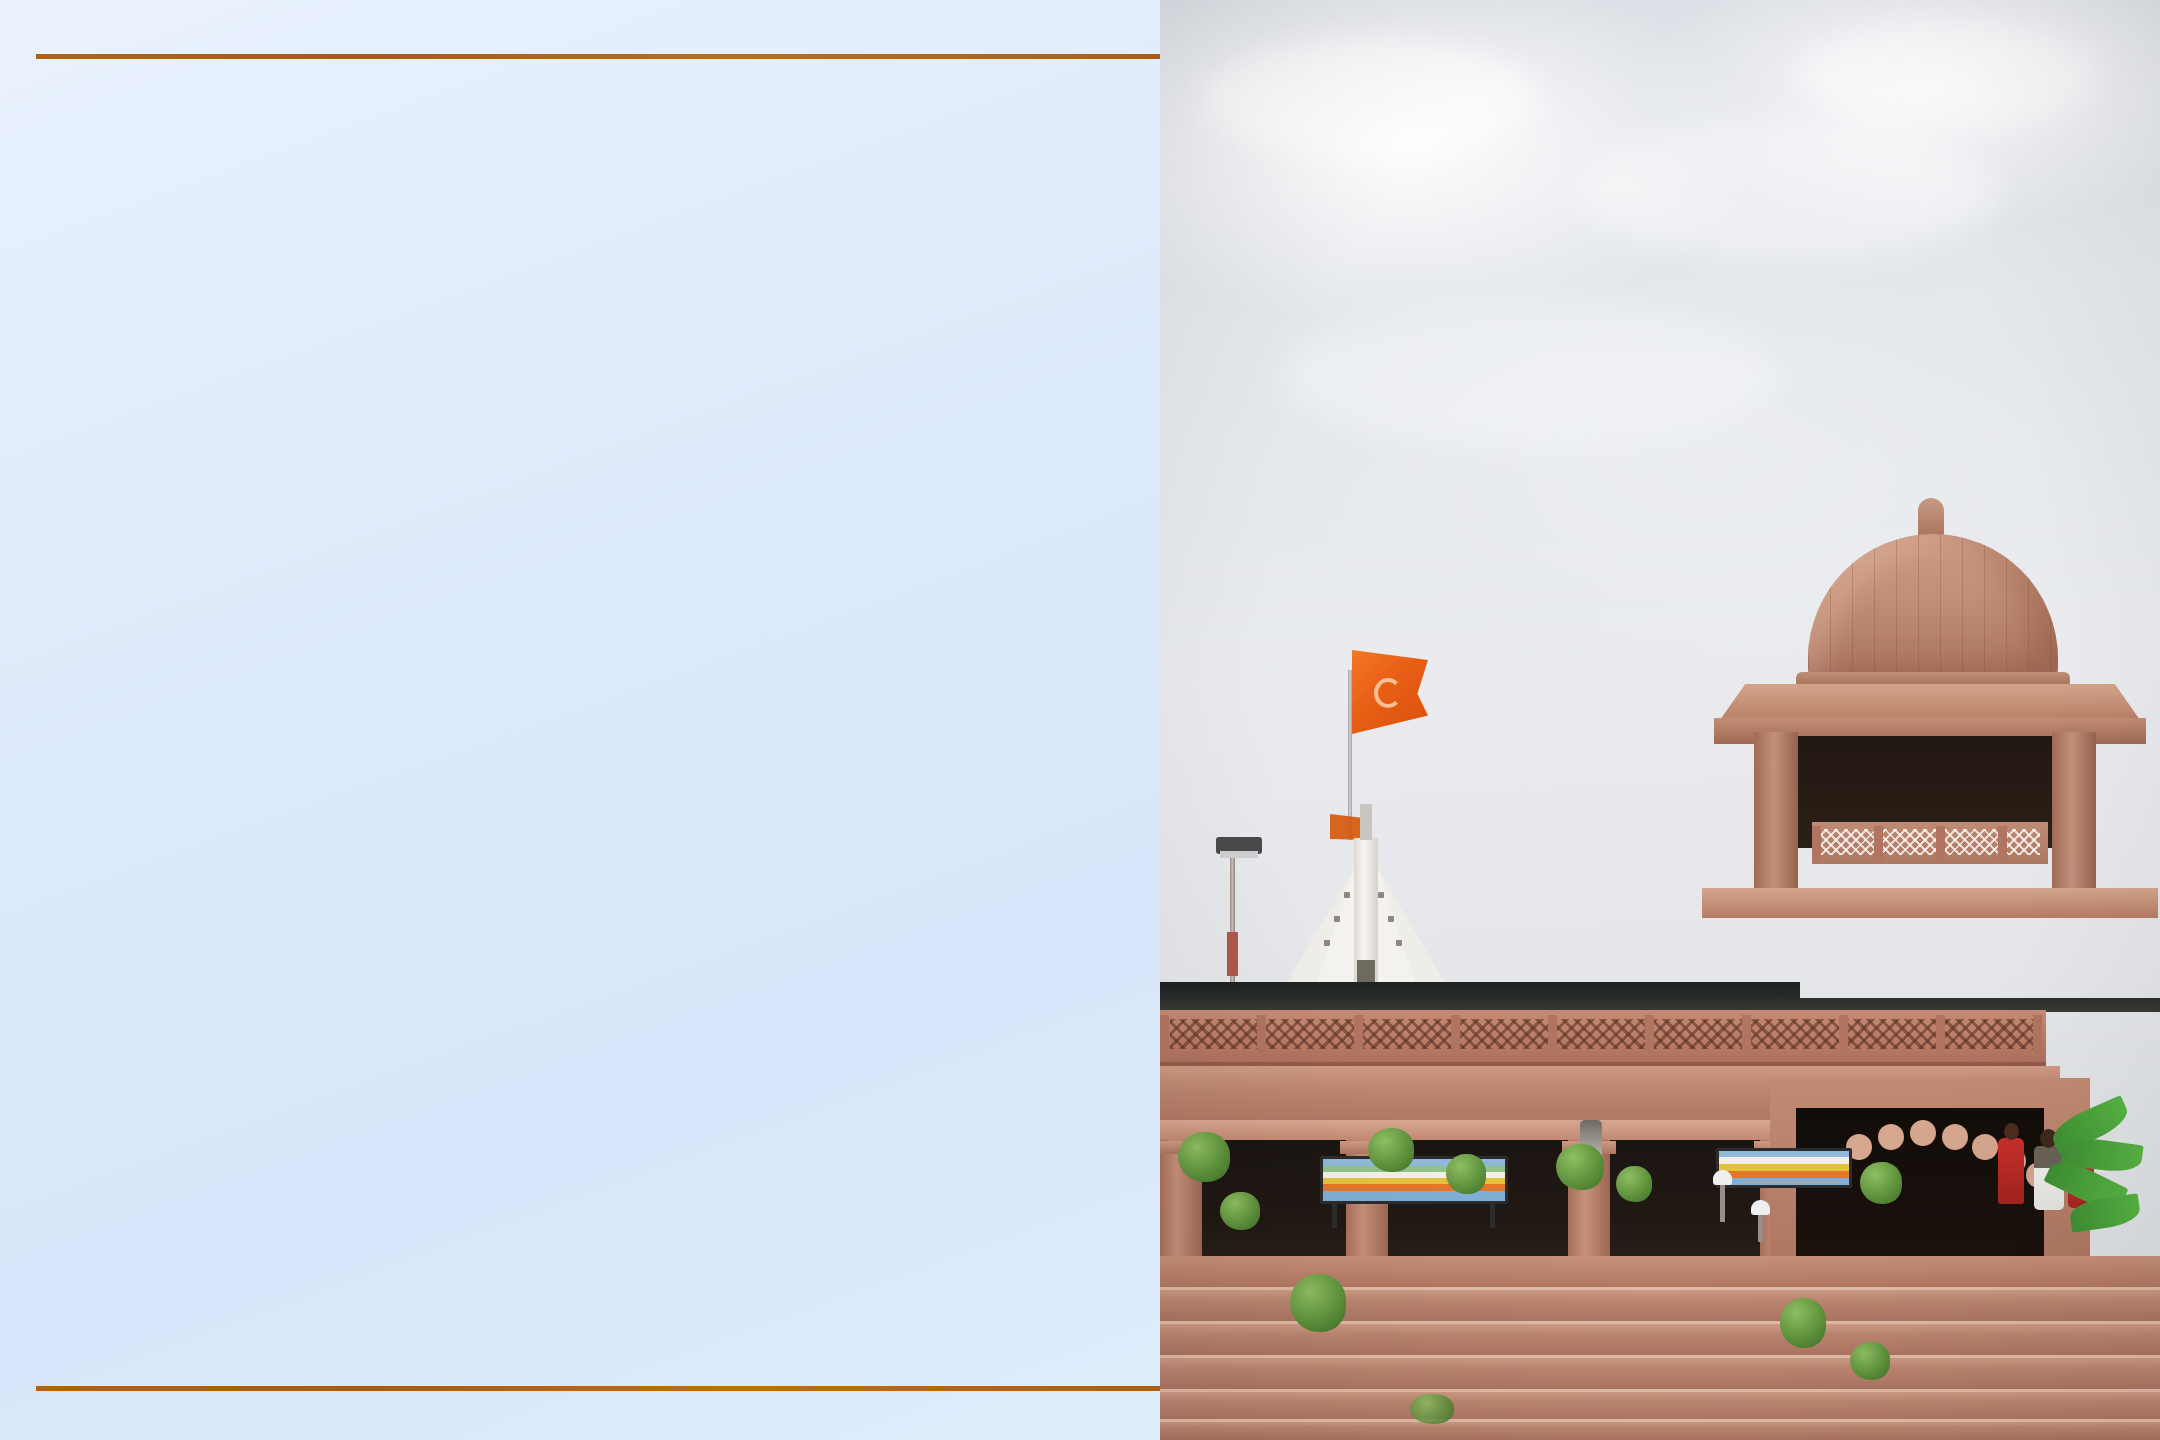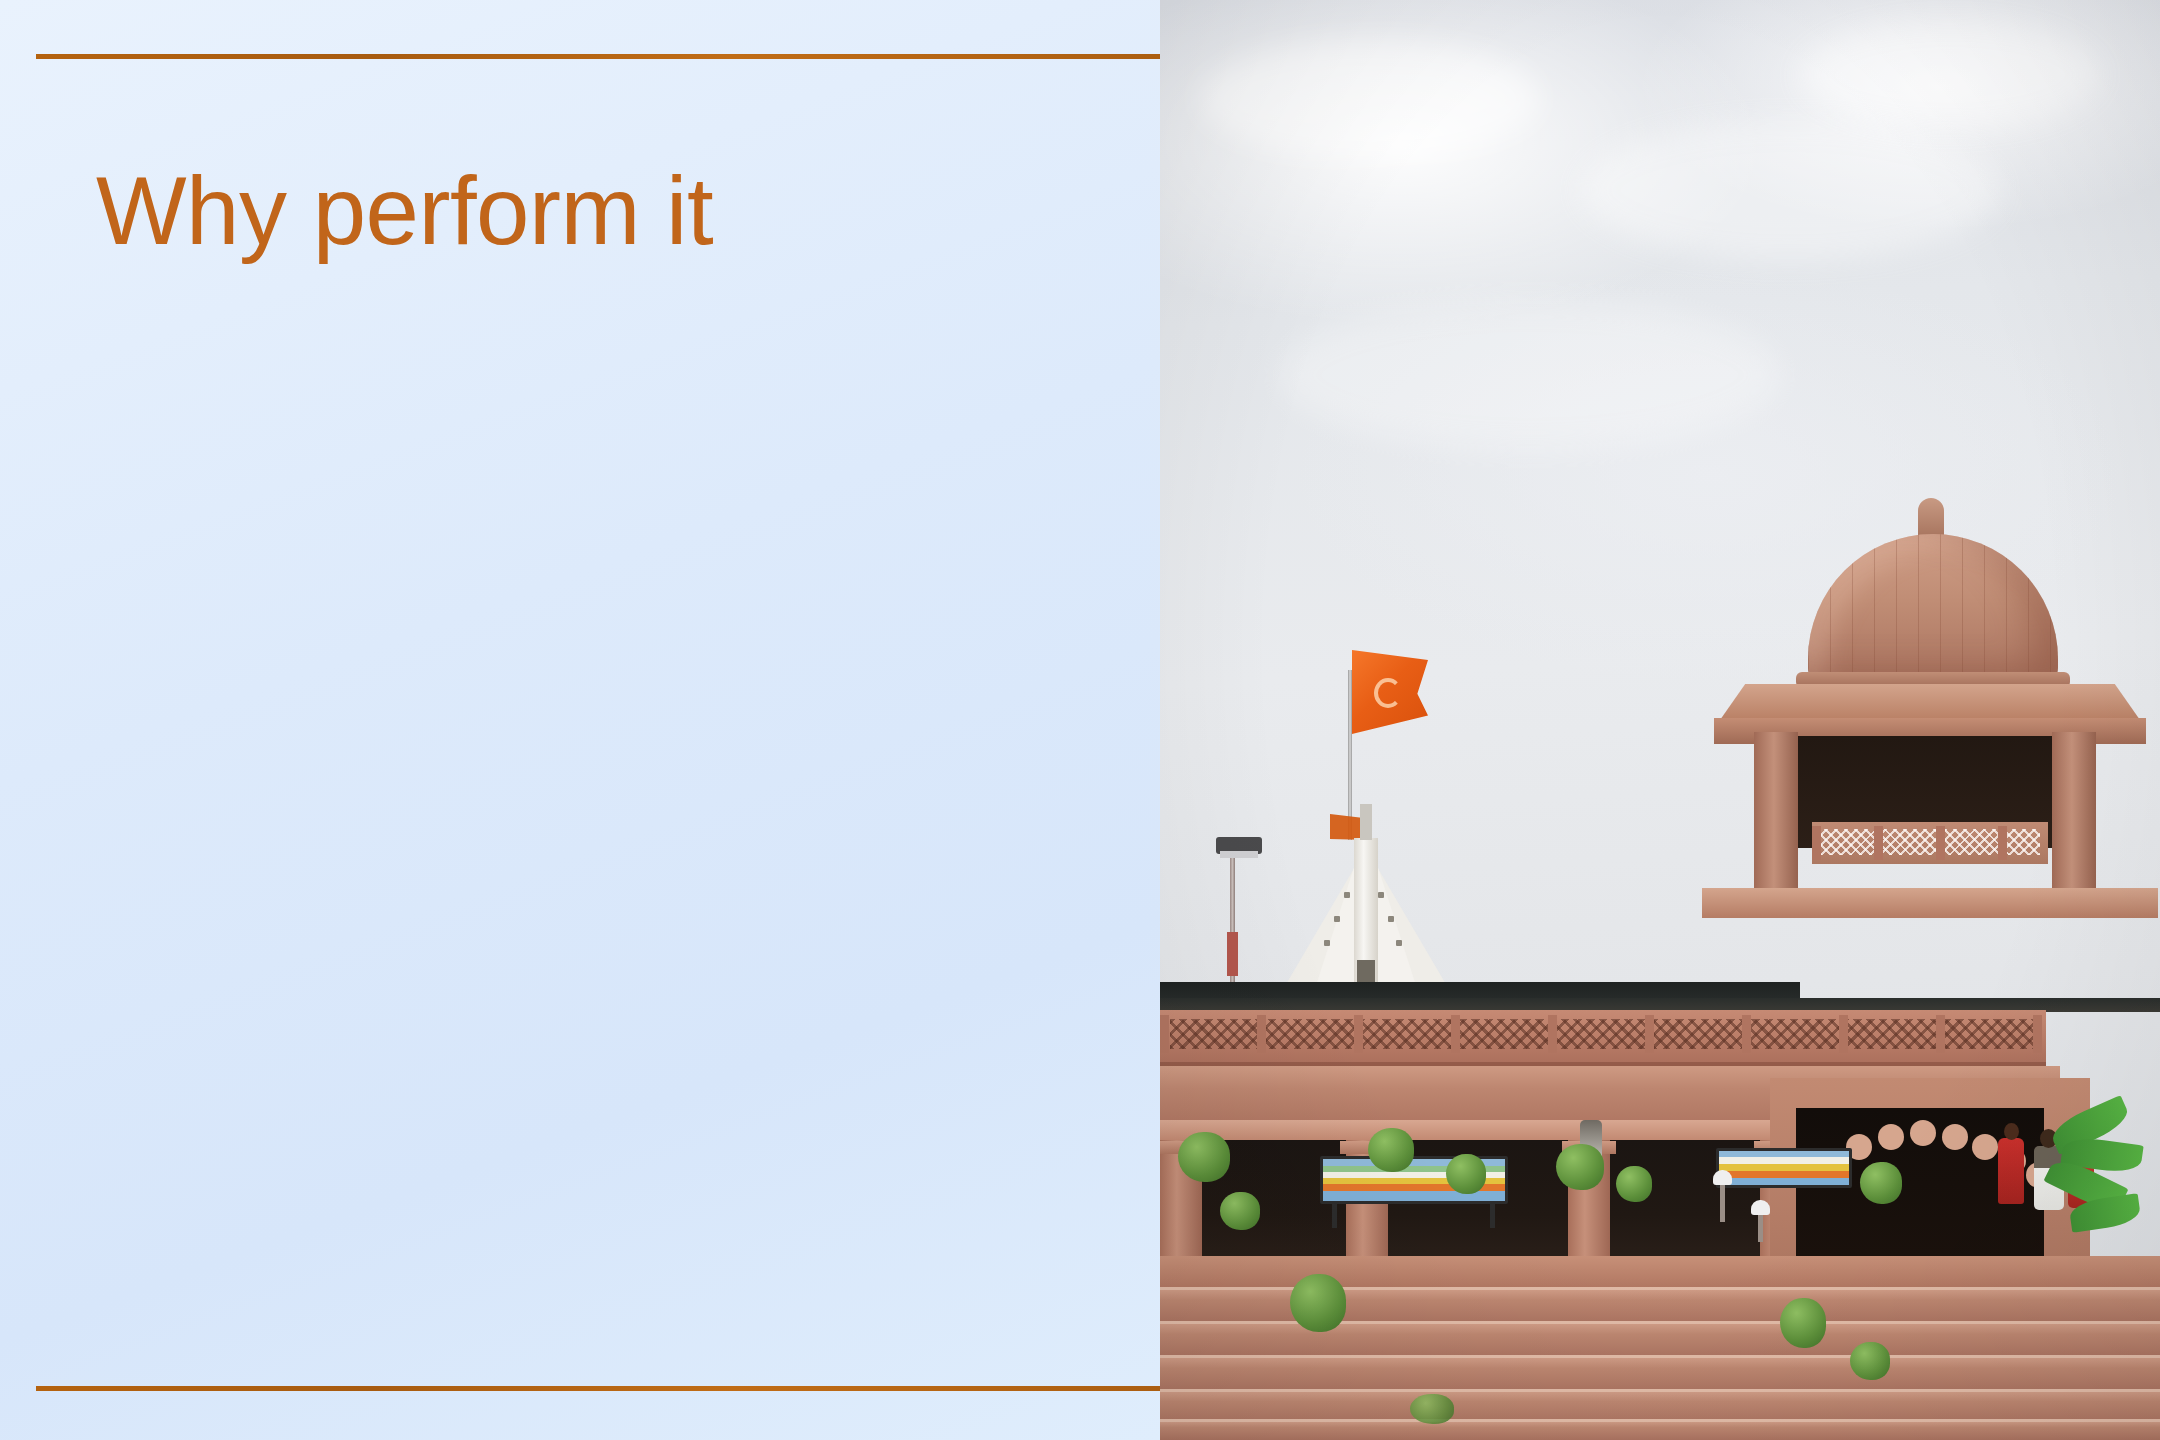--- a/index.html
+++ b/index.html
@@ -391,21 +391,20 @@
 <body>
 
 <div class="slide">
 
   <section class="left-panel">
 
     <div class="rule rule-top"></div>
 
     <div class="text-block">
       <h1 class="headline">
-        <span class="line1">Why perform it</span>
       </h1>
     </div>
 
     <div class="rule rule-bottom"></div>
   </section>
 
   <section class="photo">
 
     <div class="sky"></div>
     <div class="cloud" style="left:40px;top:40px;width:340px;height:120px;"></div>

